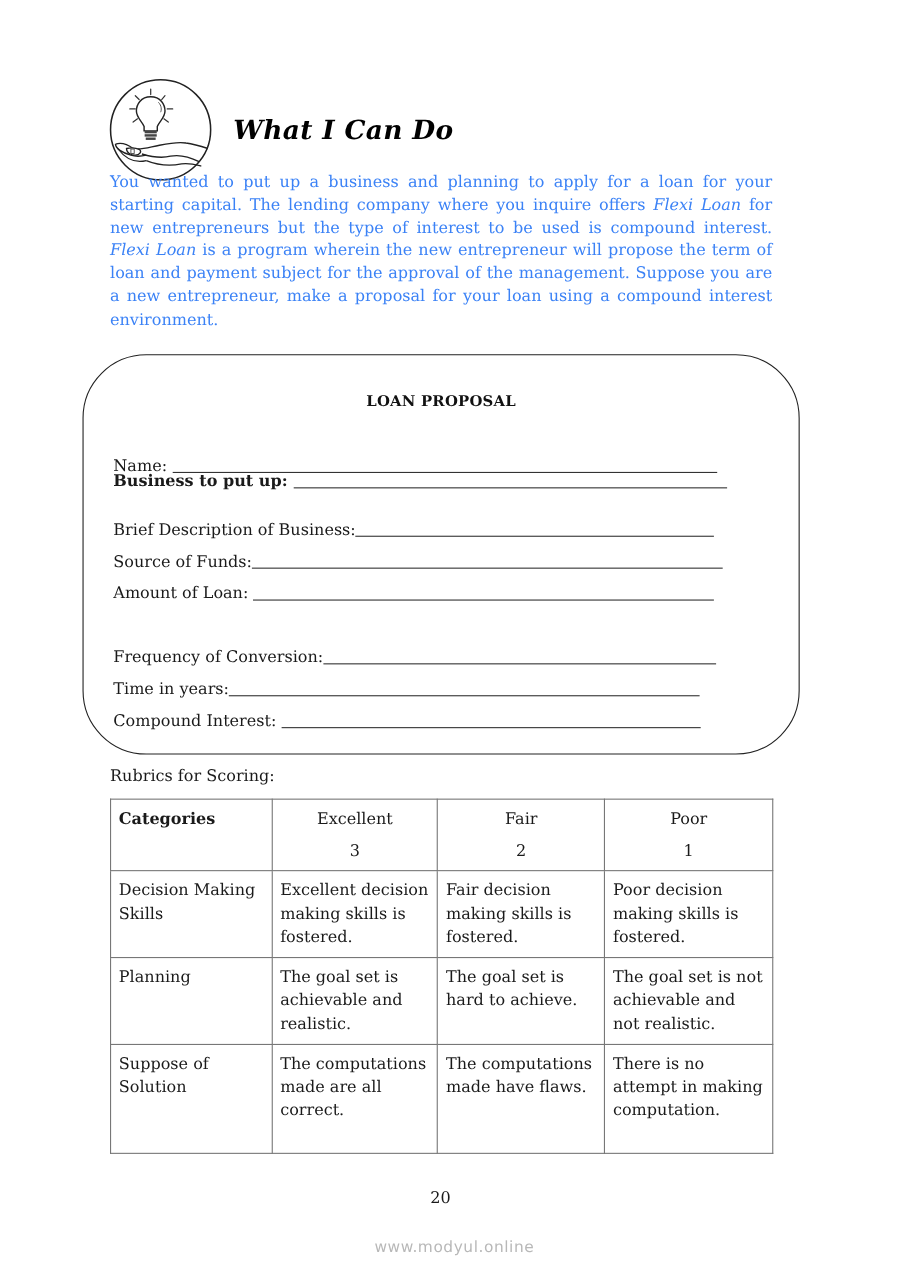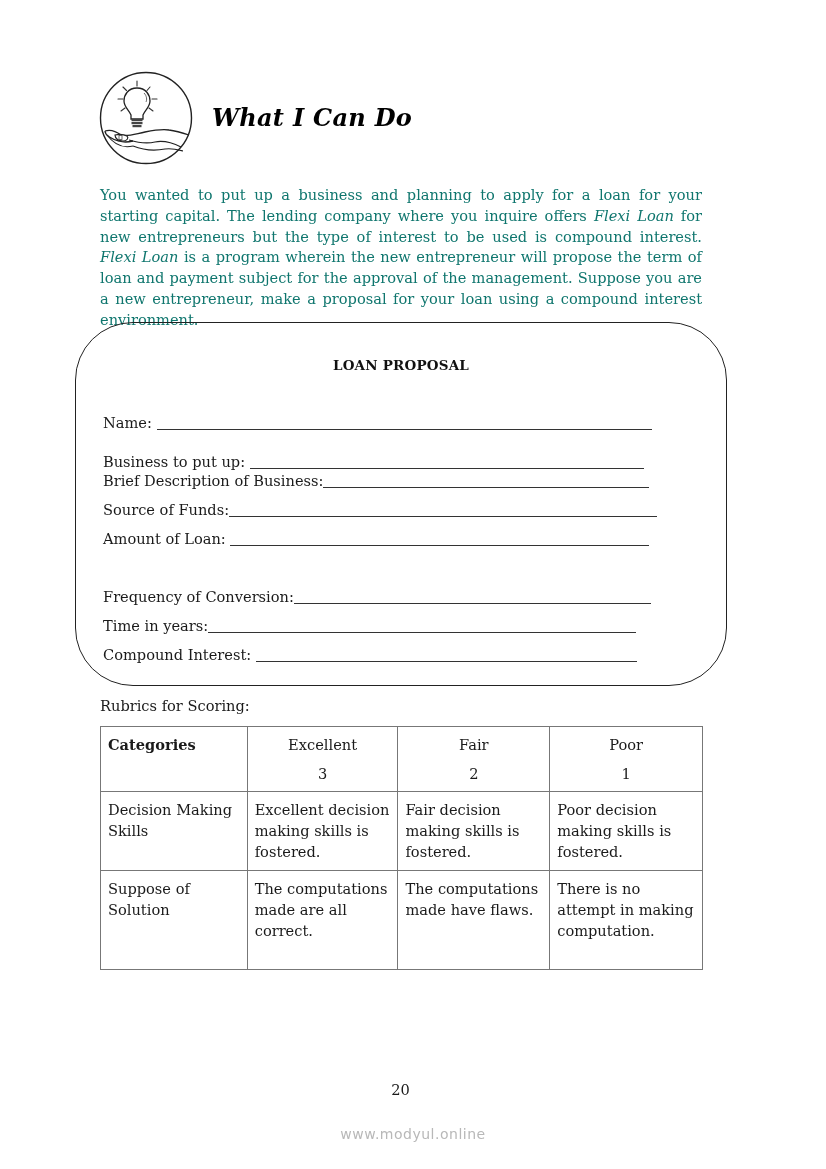--- a/index.html
+++ b/index.html
@@ -30,27 +30,27 @@
       font-weight: bold;
       font-style: italic;
       font-size: 24px;
       letter-spacing: 0.3px;
       color: #000;
       margin: 0;
     }
     .intro {
       position: absolute;
       left: 100px;
-      top: 185px;
+      top: 156px;
       width: 602px;
       font-size: 14.6px;
       line-height: 20.8px;
       text-align: justify;
       margin: 0;
-      color: #0f766e;
+      color: #3b82f6;
     }
     .intro em { font-style: italic; }
 
     .proposal-box {
       position: absolute;
       left: 75px;
       top: 322px;
       width: 652px;
       height: 364px;
       border: 1.5px solid #222;
@@ -178,21 +178,21 @@
 
 <p class="intro"><span>You wanted to put up a business and planning to apply for a loan for your starting capital. The lending company where you inquire offers </span><em>Flexi Loan</em><span> for new entrepreneurs but the type of interest to be used is compound interest. </span><em>Flexi Loan</em><span> is a program wherein the  new entrepreneur will propose the term of loan and payment subject for the approval of the management. Suppose you are a new entrepreneur, make a proposal for your loan using a compound interest environment.</span></p>
 
 <div class="proposal-box">
   <div class="proposal-title">LOAN PROPOSAL</div>
 
   <div class="field" style="top:90px;">
     <span class="label">Name: </span>
     <span class="line" style="width:495px;"></span>
   </div>
-  <div class="field" style="top:129px;">
+  <div class="field" style="top:104px;font-weight:bold;">
     <span class="label">Business to put up: </span>
     <span class="line" style="width:394px;"></span>
   </div>
   <div class="field" style="top:148px;">
     <span class="label">Brief Description of Business:</span>
     <span class="line" style="width:326px;"></span>
   </div>
   <div class="field" style="top:177px;">
     <span class="label">Source of Funds:</span>
     <span class="line" style="width:428px;"></span>
@@ -241,20 +241,26 @@
       </th>
     </tr>
   </thead>
   <tbody>
     <tr style="height:79px;">
       <td>Decision Making Skills</td>
       <td>Excellent decision making skills is fostered.</td>
       <td>Fair decision making skills is fostered.</td>
       <td>Poor decision making skills is fostered.</td>
     </tr>
+    <tr style="height:79px;">
+      <td>Planning</td>
+      <td>The goal set is achievable and realistic.</td>
+      <td>The goal set is hard to achieve.</td>
+      <td>The goal set is not achievable and not realistic.</td>
+    </tr>
     <tr style="height:99px;">
       <td>Suppose of Solution</td>
       <td>The computations made are all correct.</td>
       <td>The computations made have flaws.</td>
       <td>There is no attempt in making computation.</td>
     </tr>
   </tbody>
 </table>
 
 <div class="page-number">20</div>

